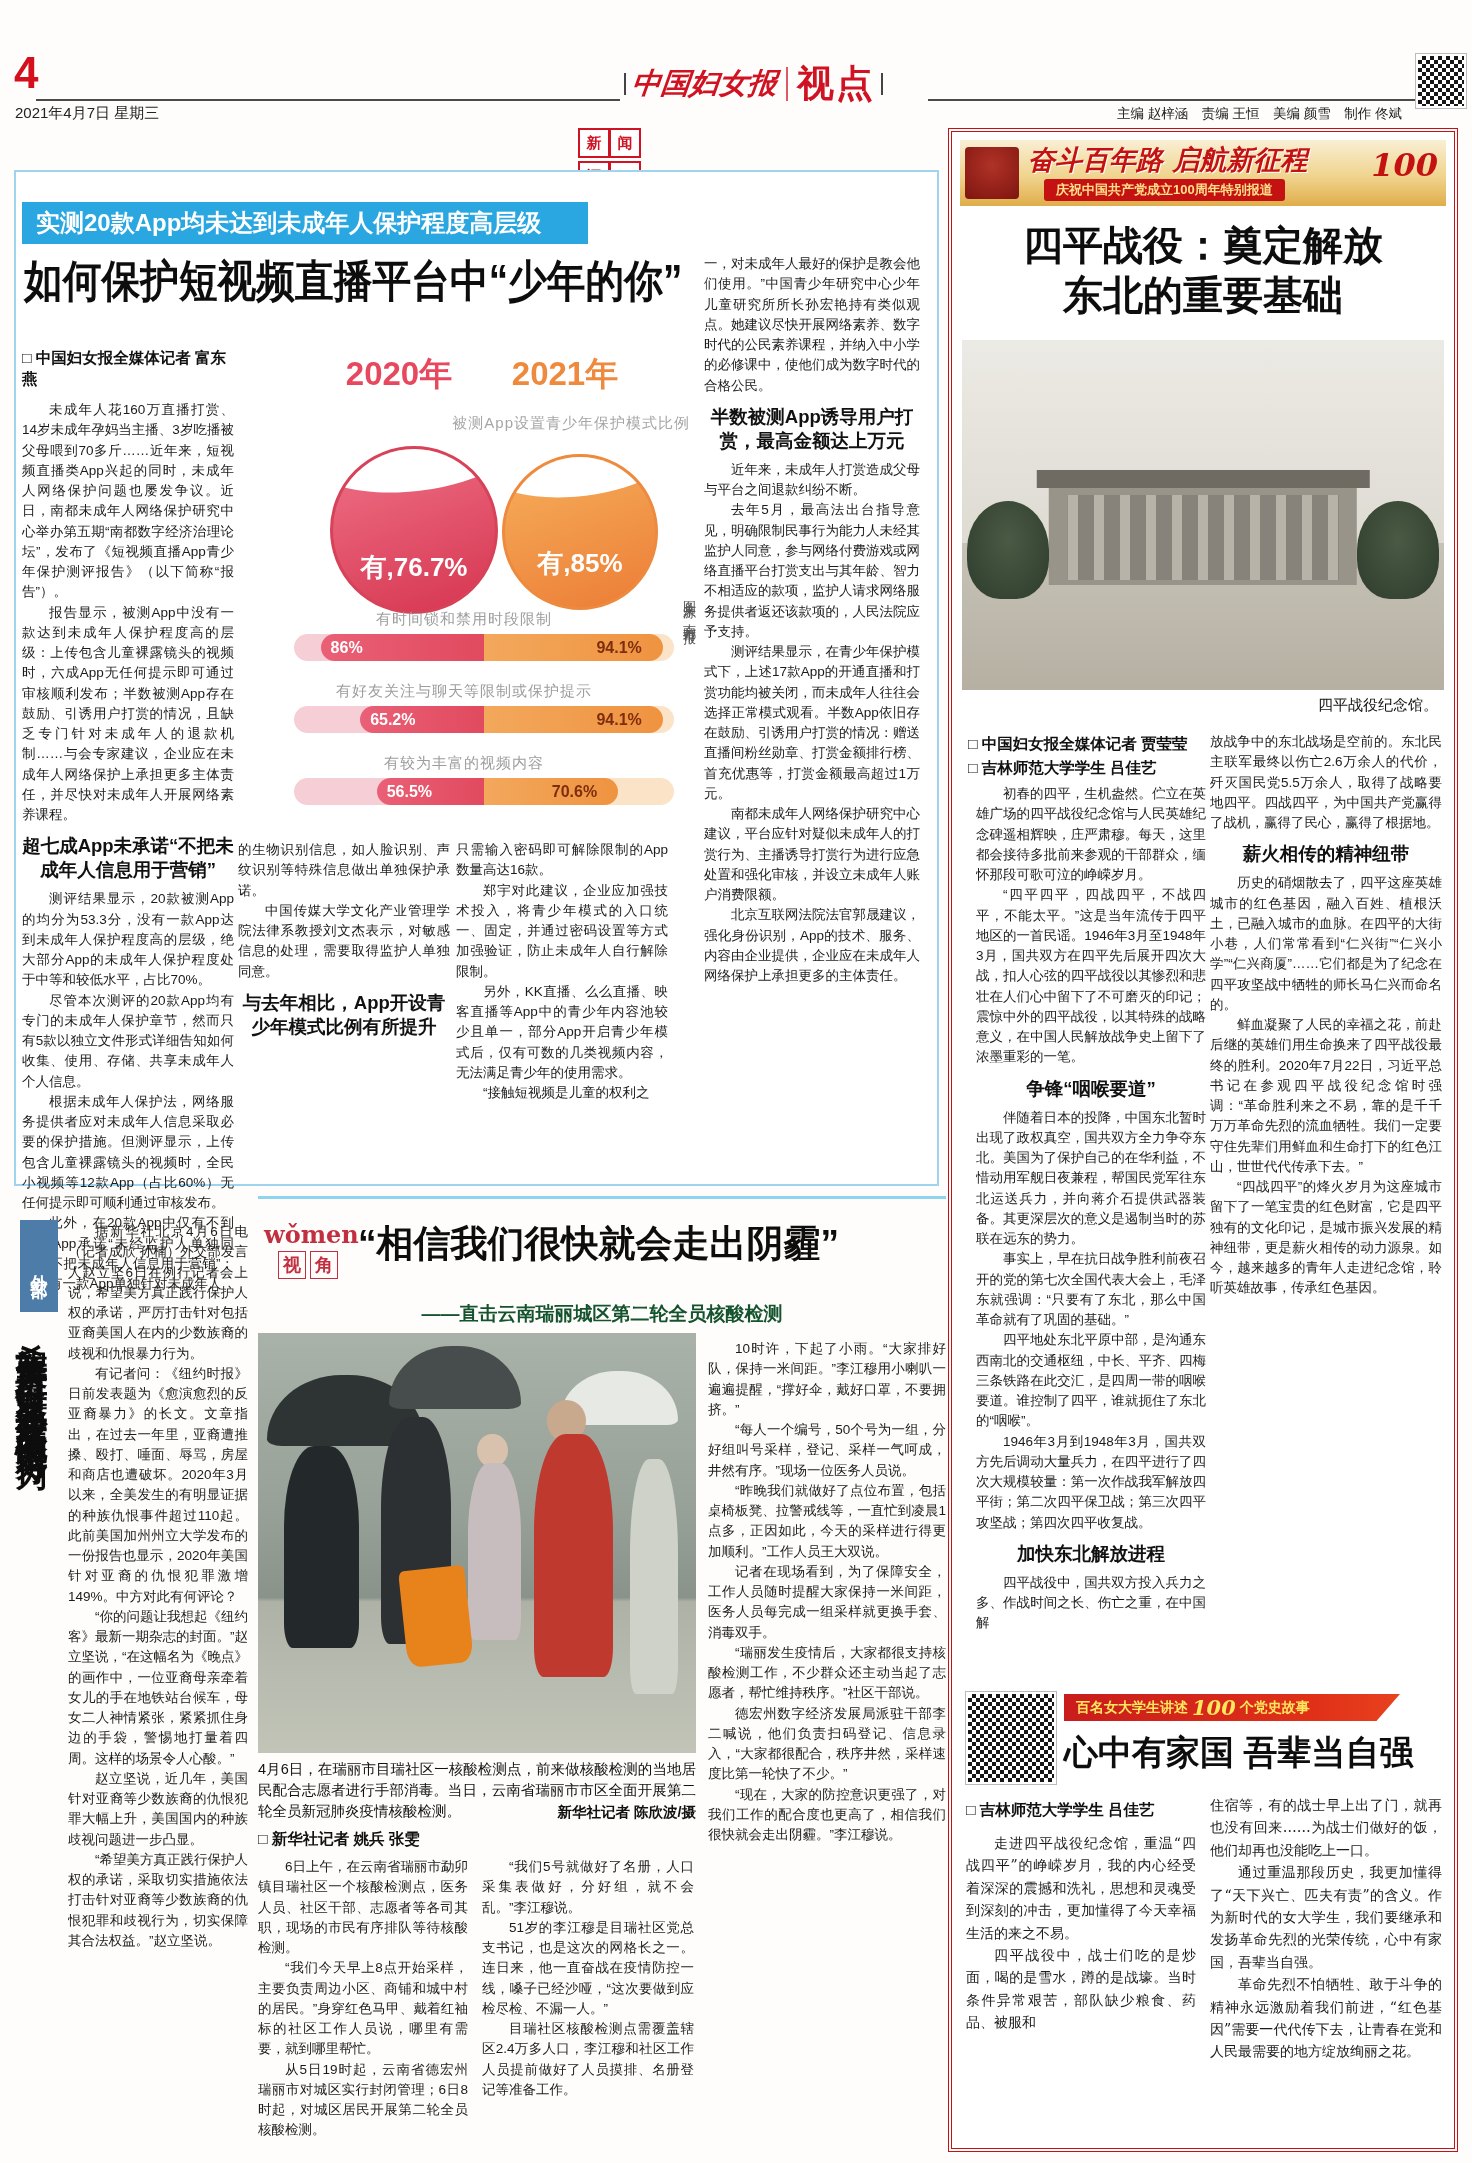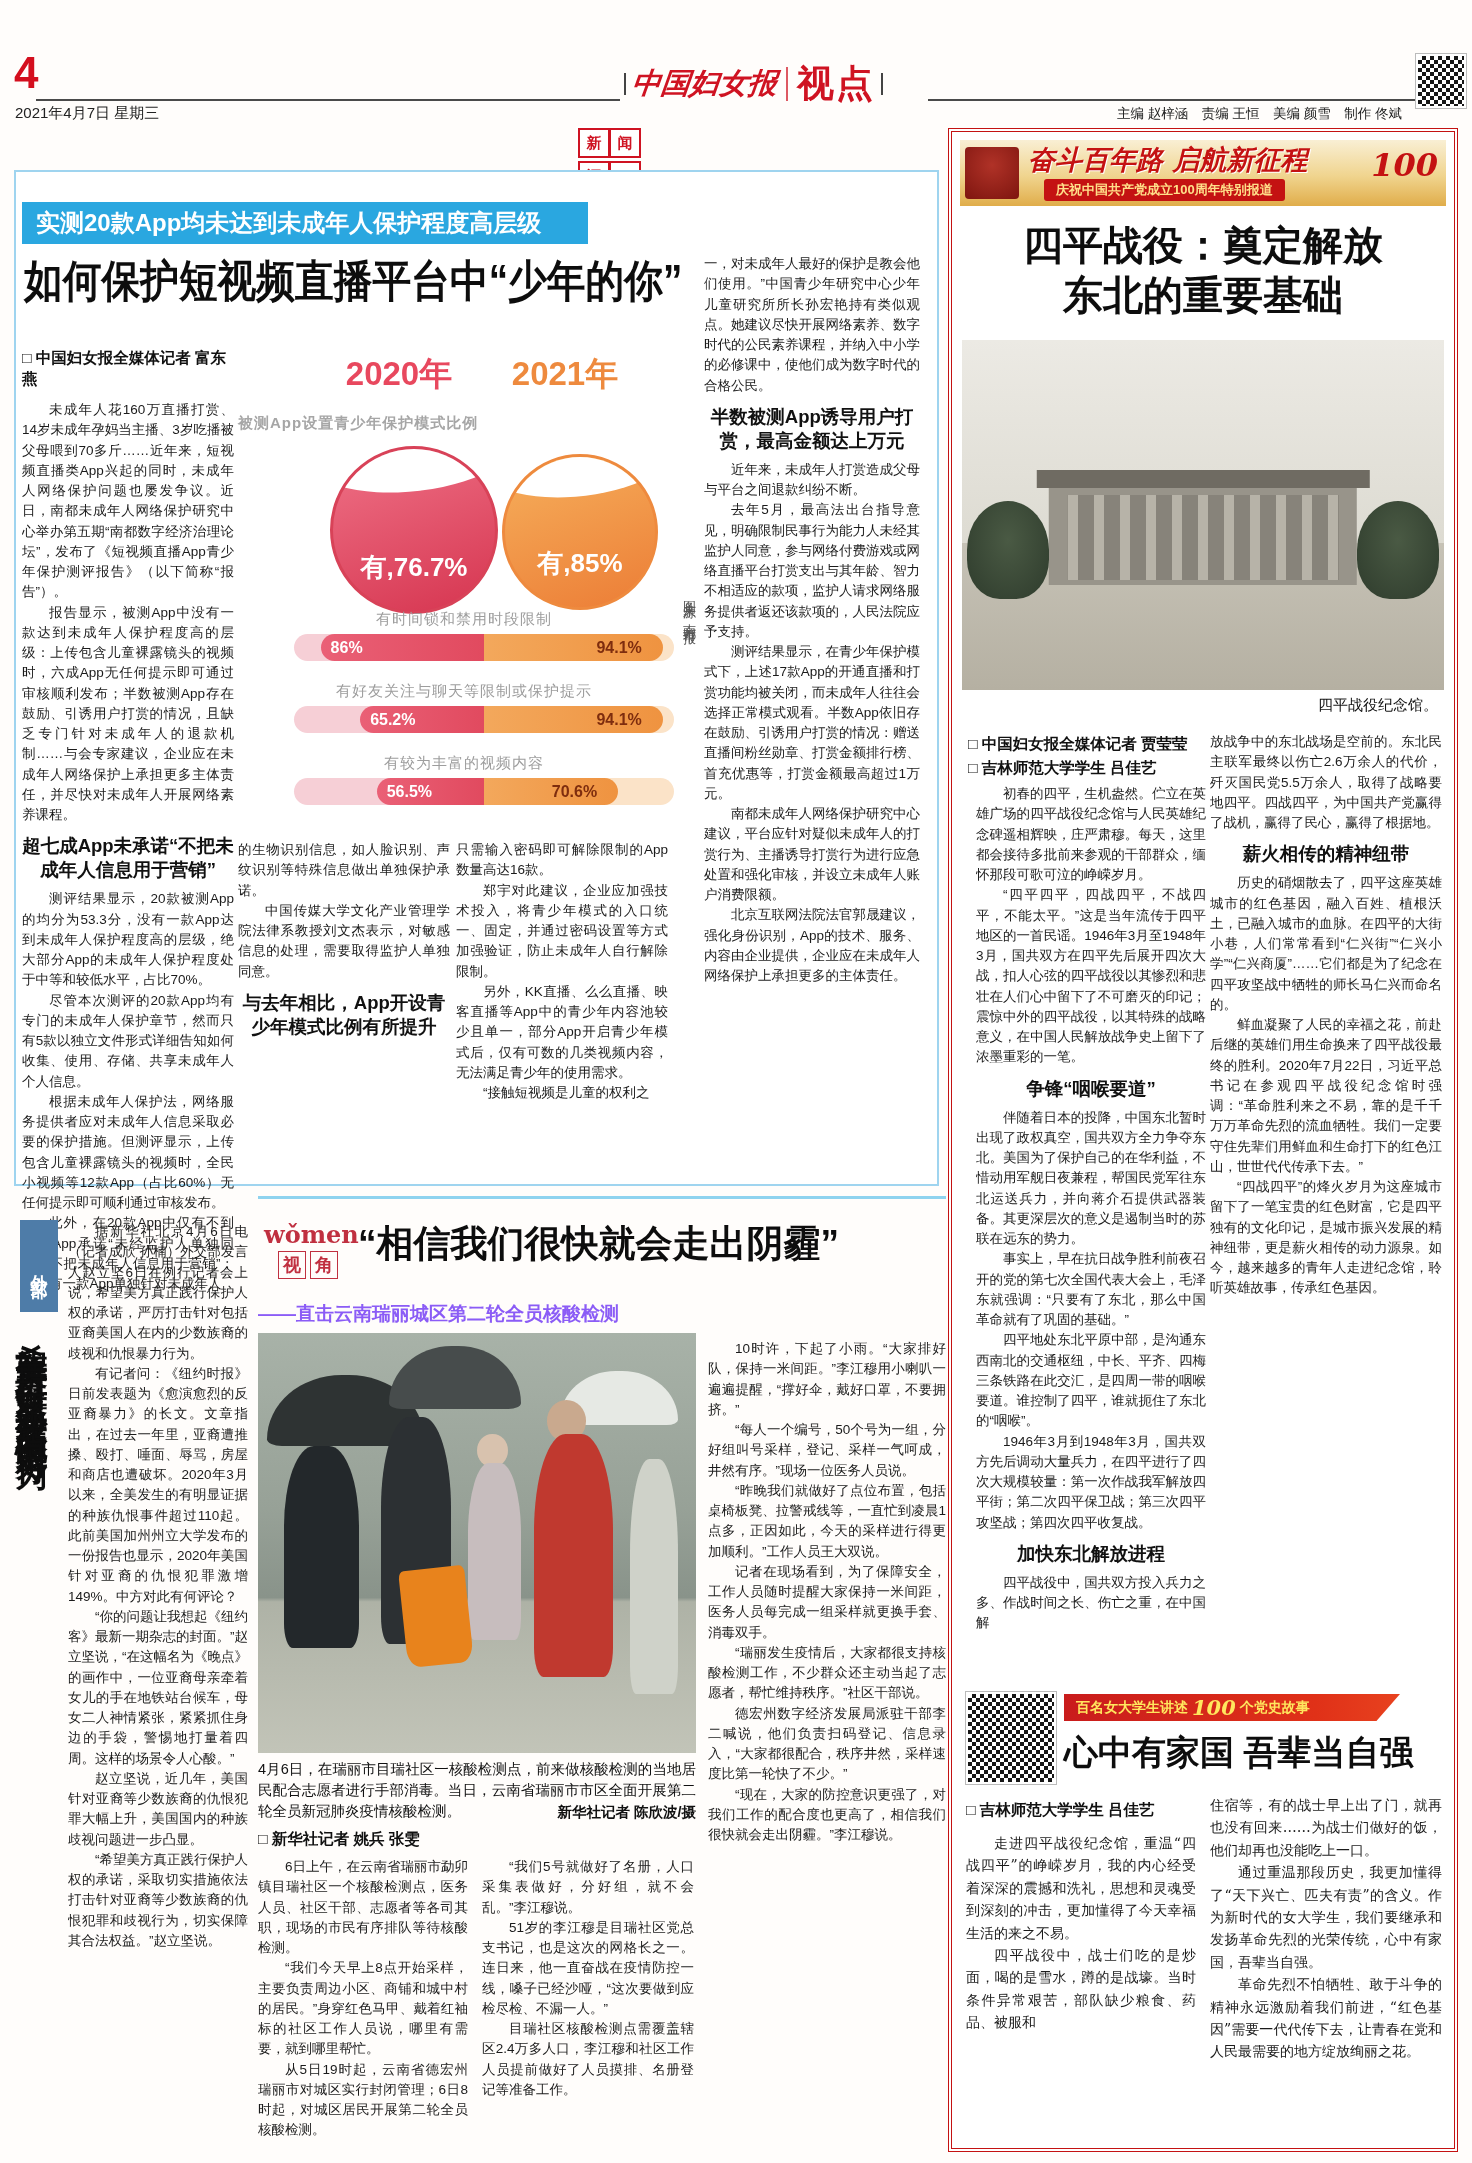--- a/index.html
+++ b/index.html
@@ -39,21 +39,21 @@
   .m-col1{position:absolute;left:6px;top:176px;width:212px;height:826px;}
   .m-col1 .byline{margin-bottom:10px;}
   .m-col2{position:absolute;left:222px;top:668px;width:212px;height:334px;}
   .m-col3{position:absolute;left:440px;top:668px;width:212px;height:334px;}
   .m-col4{position:absolute;left:688px;top:82px;width:216px;height:920px;}
   
   .chart{position:absolute;left:222px;top:170px;width:452px;height:495px;}
   .ch-title{position:absolute;top:10px;font-size:33px;font-weight:900;width:150px;text-align:center;}
   .ch-title.y20{left:86px;color:#e8485e;}
   .ch-title.y21{left:252px;color:#ee8a3e;}
-  .ch-sub{position:absolute;top:72px;width:100%;text-align:left;font-size:15px;color:#a6a6a6;letter-spacing:1px;font-weight:bold;}
+  .ch-sub{position:absolute;top:72px;width:100%;text-align:right;font-size:15px;color:#a6a6a6;letter-spacing:1px;}
   .circle{position:absolute;border-radius:50%;overflow:hidden;}
   .circle .wave{position:absolute;top:-36%;left:-20%;width:140%;height:62%;background:#fff;border-radius:50%;transform:rotate(-7deg);}
   .circle .cval{position:absolute;bottom:26px;width:100%;text-align:center;color:#fff;font-size:26px;font-weight:900;}
   .circle.c20{left:92px;top:104px;width:162px;height:162px;background:linear-gradient(160deg,#ef7287,#d63550);border:3px solid #d84258;}
   .circle.c21{left:264px;top:112px;width:150px;height:150px;background:linear-gradient(160deg,#f6b05c,#ec7d36);border:3px solid #ee8a3e;}
   .bar-label{position:absolute;width:100%;text-align:center;font-size:15px;color:#9d9d9d;letter-spacing:1px;}
   .bar-row{position:absolute;left:56px;width:380px;height:27px;}
   .track-l,.track-r,.fill-l,.fill-r{position:absolute;top:0;bottom:0;}
   .track-l{left:0;width:50%;background:#f6cfd6;border-radius:14px 0 0 14px;}
   .track-r{left:50%;width:50%;background:#fbe3c8;border-radius:0 14px 14px 0;}
@@ -106,21 +106,21 @@
             font-size:32px;font-weight:900;letter-spacing:5px;color:#0d0d0d;}
   .fm-body{position:absolute;left:68px;top:1222px;width:180px;height:934px;}
   .fm-body p{font-size:13.5px;}
   
   .rl-box{position:absolute;left:258px;top:1196px;width:688px;height:966px;border-top:3px solid #8fd3ef;}
   .rl-logo{position:absolute;left:6px;top:24px;width:88px;text-align:center;color:#c03040;}
   .rl-logo .en{font-family:"DejaVu Serif",serif;font-weight:bold;font-size:24px;line-height:1;}
   .rl-logo .zh{display:flex;justify-content:center;gap:4px;margin-top:4px;}
   .rl-logo .zh b{border:1.5px solid #c03040;font-size:18px;font-weight:bold;padding:1px 4px;}
   .rl-title{position:absolute;left:100px;top:20px;font-size:37px;font-weight:900;color:#0d0d0d;white-space:nowrap;}
-  .rl-sub{position:absolute;left:0;top:102px;width:100%;font-size:19px;font-weight:bold;color:#8b5cf6;}
+  .rl-sub{position:absolute;left:0;top:102px;width:100%;text-align:center;font-size:19px;font-weight:bold;color:#14532d;}
   .rl-photo{position:absolute;left:0;top:134px;width:438px;height:420px;overflow:hidden;
             background:linear-gradient(180deg,#a8b2a8 0%,#97a197 42%,#89938a 63%,#aeb2a6 64%,#c2c4b8 100%);}
   .um{position:absolute;border-radius:50% 50% 10% 10%/95% 95% 10% 10%;}
   .um.u1{left:2%;top:10%;width:36%;height:17%;background:#2e3333;}
   .um.u2{left:30%;top:3%;width:30%;height:15%;background:#474c4c;}
   .um.u3{right:4%;top:9%;width:27%;height:13%;background:#e6e9e4;}
   .fg{position:absolute;border-radius:40% 40% 12% 12%;}
   .fg.f1{left:6%;top:27%;width:17%;height:48%;background:#23282b;}
   .fg.f2{left:28%;top:20%;width:16%;height:54%;background:#2c3033;}
   .fg.f3{left:48%;top:31%;width:12%;height:42%;background:#c7bdbe;}

